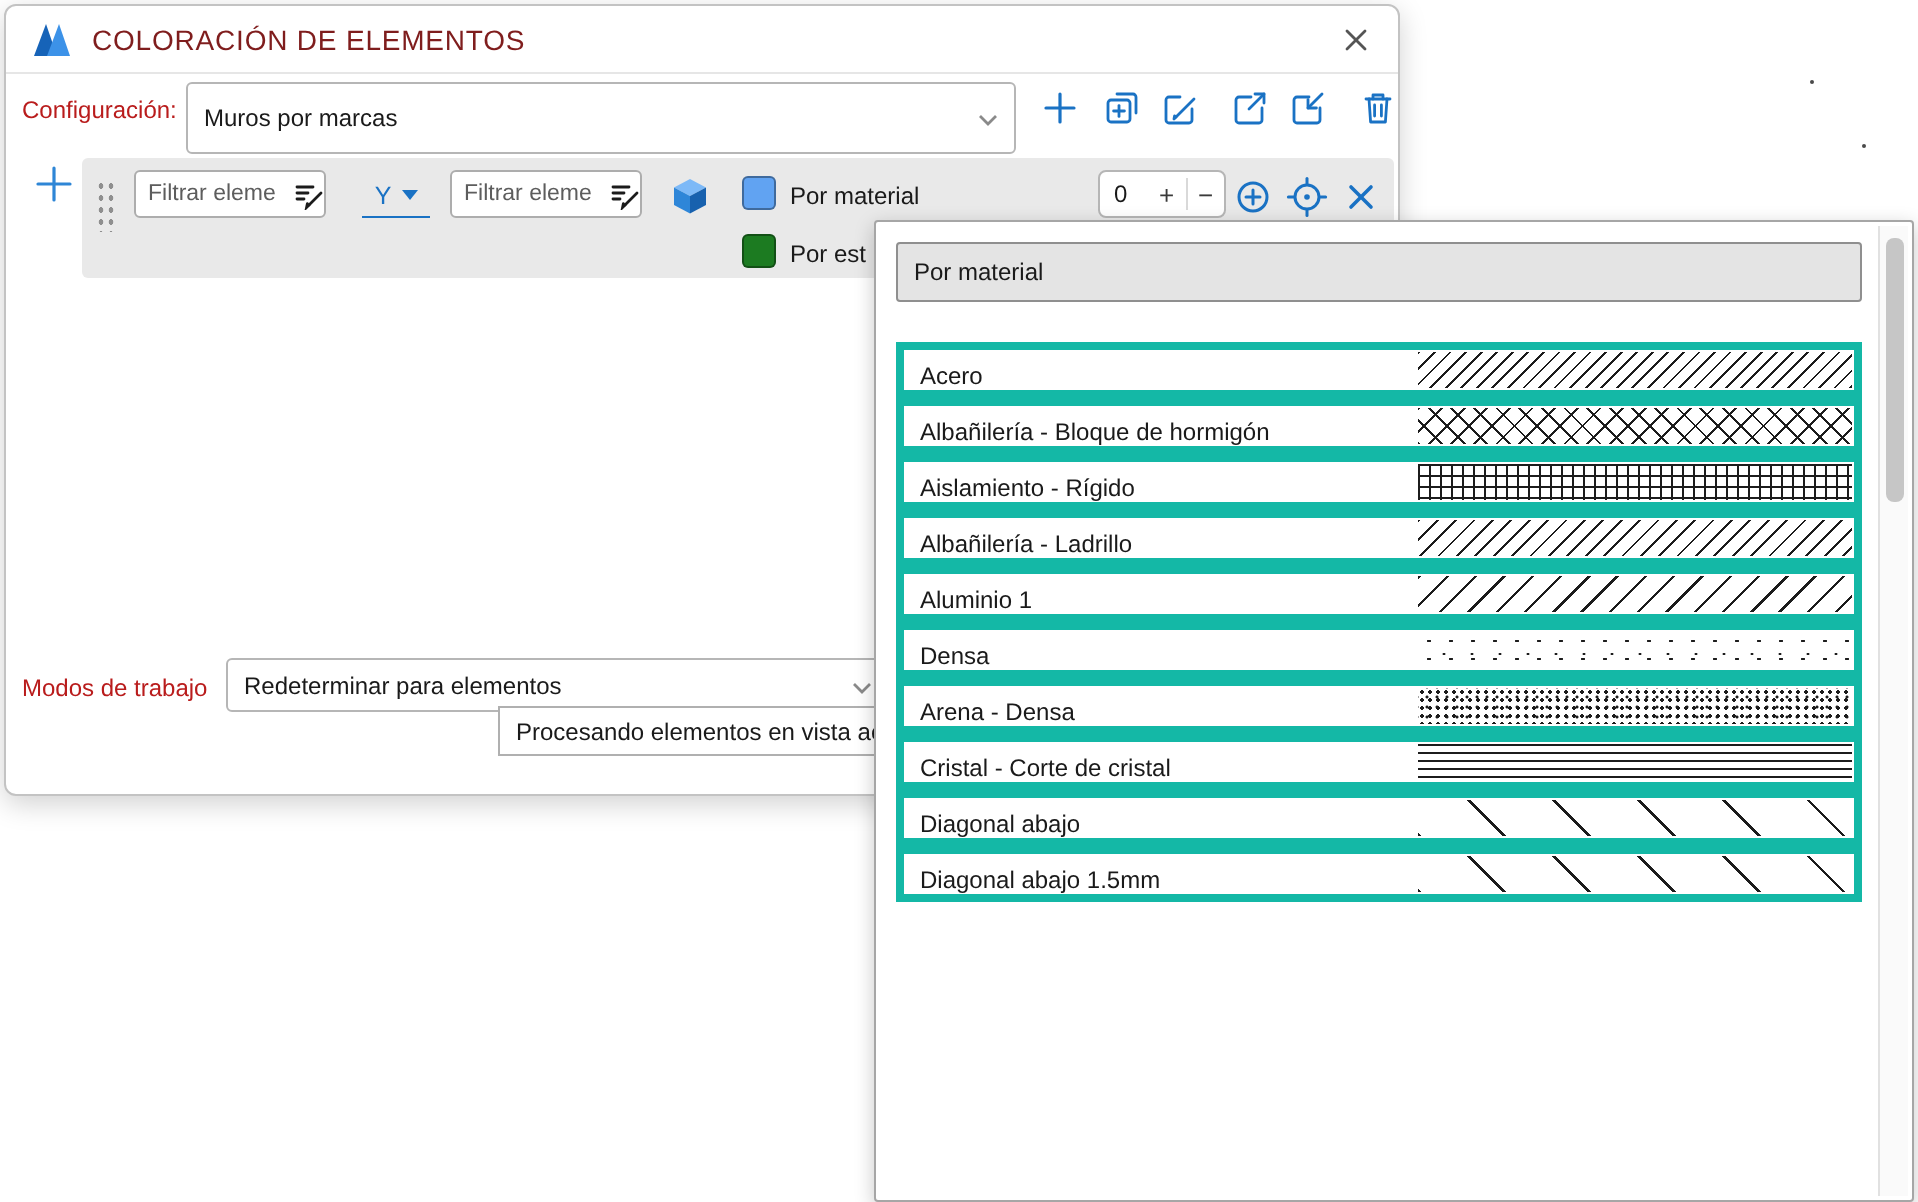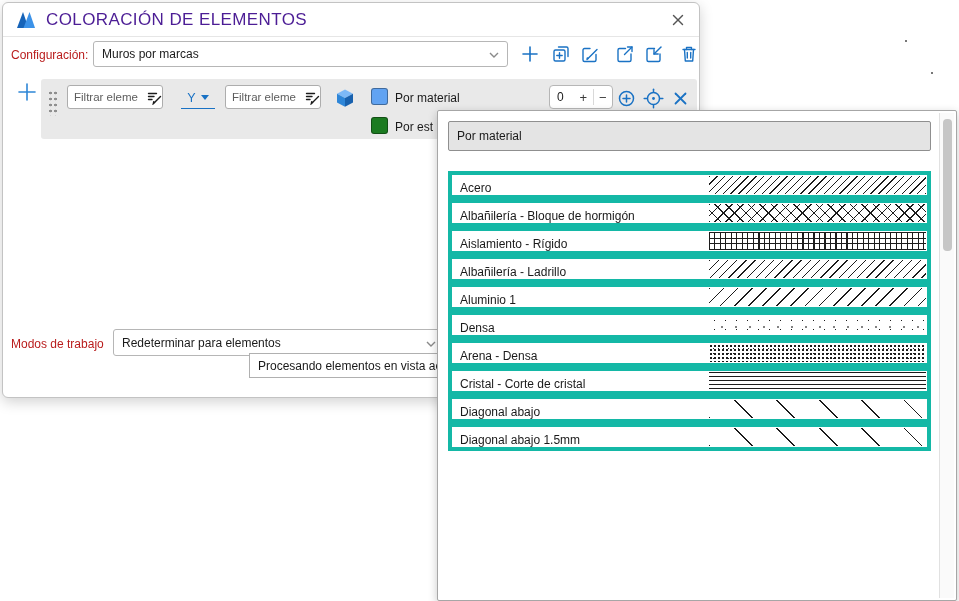--- a/index.html
+++ b/index.html
@@ -8,21 +8,21 @@
 
   
   .dialog {
     position: absolute; left: 2px; top: 2px; width: 698px; height: 396px;
     background: #ffffff; border: 1px solid #c3c3c3; border-radius: 6px;
     box-shadow: 0 4px 14px rgba(0,0,0,.18); z-index: 1;
   }
   .titlebar { position: absolute; left: 0; top: 0; right: 0; height: 34px;
     border-bottom: 1px solid #e6e6e6; display: flex; align-items: center; padding: 0 12px; }
   .app-logo { flex: 0 0 auto; margin-right: 9px; display: flex; }
-  .win-title { font-size: 17px; color: #4c1d95; letter-spacing: .4px; font-weight: 500; }
+  .win-title { font-size: 14px; color: #7f1d1d; letter-spacing: .4px; font-weight: 500; }
   .win-close { margin-left: auto; cursor: pointer; display: flex; padding: 2px; }
 
   .lbl { position: absolute; font-size: 12px; color: #b91c1c; white-space: nowrap; }
 
   .combo { position: absolute; background: #fff; border: 1px solid #b6b6b6; border-radius: 3px;
     display: flex; align-items: center; padding: 0 8px; font-size: 12px; color: #1a1a1a; overflow: hidden; }
   .combo .combo-text { flex: 1; white-space: nowrap; overflow: hidden; }
   .combo .chev { flex: 0 0 auto; margin-left: 6px; }
 
   .toolbtn { position: absolute; width: 22px; height: 22px; display: flex; align-items: center; justify-content: center; cursor: pointer; }
@@ -113,21 +113,21 @@
       <span class="win-title">COLORACIÓN DE ELEMENTOS</span>
       <span class="win-close">
         <svg width="14" height="14" viewBox="0 0 14 14" stroke="#555" stroke-width="1.4" stroke-linecap="round">
           <line x1="2.5" y1="2.5" x2="11.5" y2="11.5"></line>
             <line x1="11.5" y1="2.5" x2="2.5" y2="11.5"></line>
         </svg>
       </span>
     </div>
 
     <span class="lbl" style="left:8px; top:45px;">Configuración:</span>
-    <div class="combo" style="left:90px; top:38px; width:415px; height:26px;">
+    <div class="combo" style="left:90px; top:38px; width:415px; height:36px;">
       <span class="combo-text">Muros por marcas</span>
       <span class="chev">
         <svg width="10" height="6" viewBox="0 0 10 6" fill="none" stroke="#8a8a8a" stroke-width="1.4">
             <polyline points="1,1 5,5 9,1"></polyline>
           </svg>
       </span>
     </div>
 
     <span class="toolbtn" style="left:516px; top:40px;">
       <svg width="20" height="20" viewBox="0 0 20 20" fill="none" stroke="#1a72c4" stroke-width="1.6" stroke-linecap="round">

